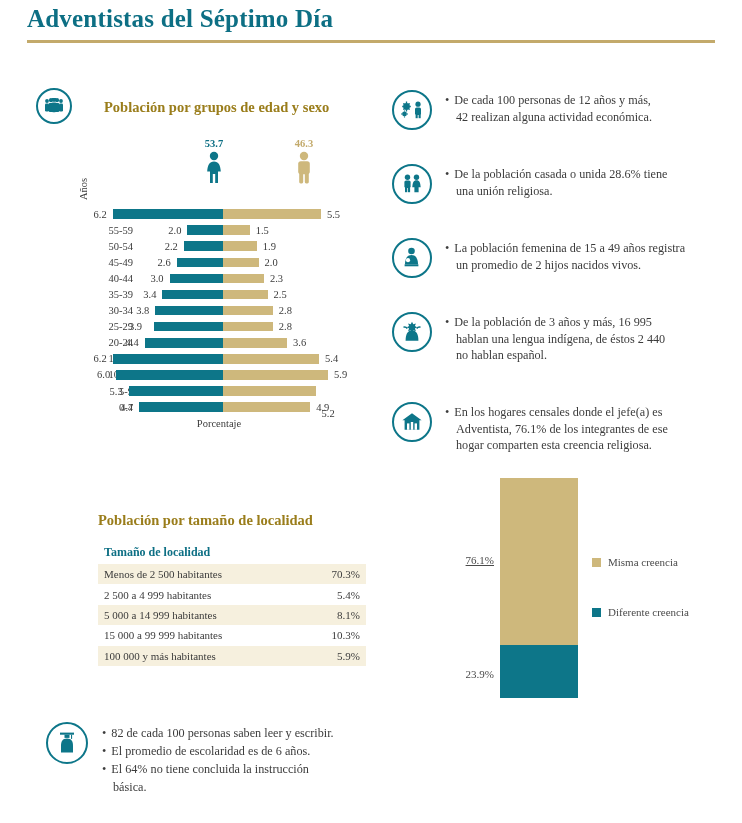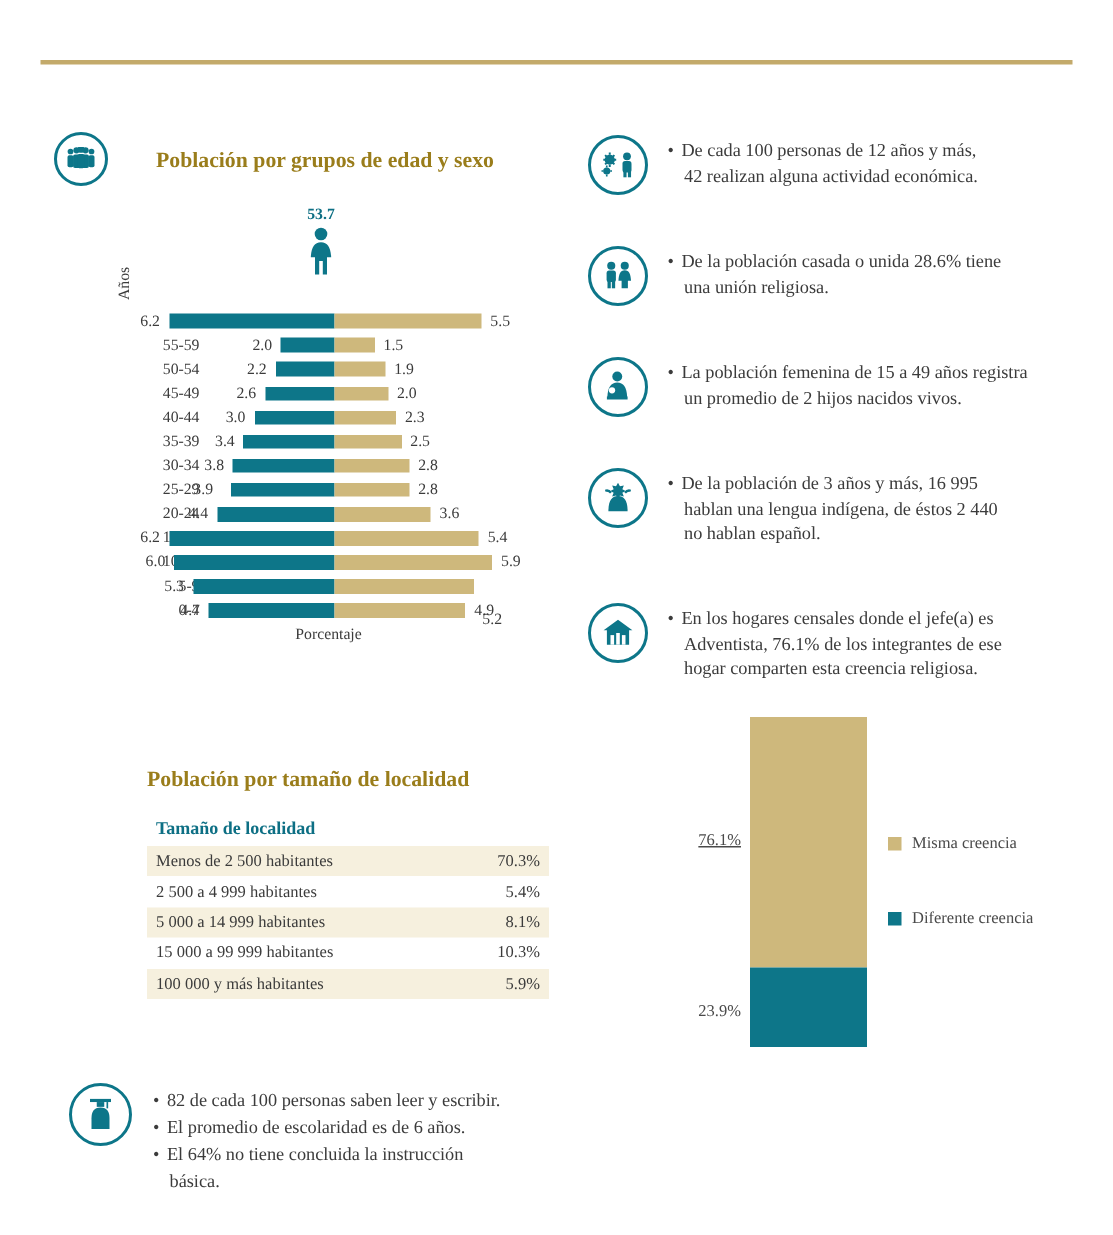--- a/index.html
+++ b/index.html
@@ -119,20 +119,21 @@
   
   #edu-panel { position: absolute; left: 46px; top: 722px; display: flex; gap: 14px; }
   #edu-list { padding-top: 2px; }
   .edu-line { font-size: 12.2px; line-height: 18px; color: #3b3b3b; }
   .edu-line .b-dot { margin-right: 5px; }
 </style>
 </head>
 <body>
 
 <div id="header">
+  <div id="header-title">Adventistas del Séptimo Día</div>
   <div id="header-rule"></div>
 </div>
 
 <div id="pyramid-panel">
   <div id="pyramid-head">
     <div class="icon-circle" style="width:36px;height:36px;">
       <svg width="22" height="16" viewBox="0 0 22 16">
         <g fill="#0d7689">
           <circle cx="4" cy="3" r="1.9"></circle>
             <rect x="2" y="5.5" width="4" height="8" rx="1.2"></rect>
@@ -153,20 +154,31 @@
   <div id="sex-row">
     <div class="sex-block" id="female-block">
       <div class="sex-val">53.7</div>
       <svg width="22" height="34" viewBox="0 0 22 34">
         <g fill="#0d7689">
           <circle cx="11" cy="5" r="4.2"></circle>
           <path d="M11 10.5 C6.5 10.5 4.6 14 4.2 20.5 L7 20.5 L7 32 L9.8 32 L9.8 23 L12.2 23 L12.2 32 L15 32 L15 20.5 L17.8 20.5 C17.4 14 15.5 10.5 11 10.5 Z"></path>
         </g>
       </svg>
     </div>
+    <div class="sex-block" id="male-block">
+      <div class="sex-val">46.3</div>
+      <svg width="22" height="34" viewBox="0 0 22 34">
+        <g fill="#ceb87c">
+          <circle cx="11" cy="5" r="4.2"></circle>
+          <rect x="5.2" y="10.2" width="11.6" height="13" rx="2.6"></rect>
+          <rect x="6.2" y="21.5" width="4" height="11" rx="1.4"></rect>
+          <rect x="11.8" y="21.5" width="4" height="11" rx="1.4"></rect>
+        </g>
+      </svg>
+    </div>
   </div>
 
   <div id="anios-label">Años</div>
   <div id="pyramid-chart">
       <div class="prow">
         <div class="p-age">60 +</div>
         <div class="p-left-val" style="left:40.639999999999986px;width:30px;">6.2</div>
         <div class="p-bar-f" style="left:76.63999999999999px;width:110.36000000000001px;"></div>
         <div class="p-bar-m" style="left:187px;width:97.9px;"></div>
         <div class="p-right-val" style="left:290.9px;width:30px;">5.5</div>

